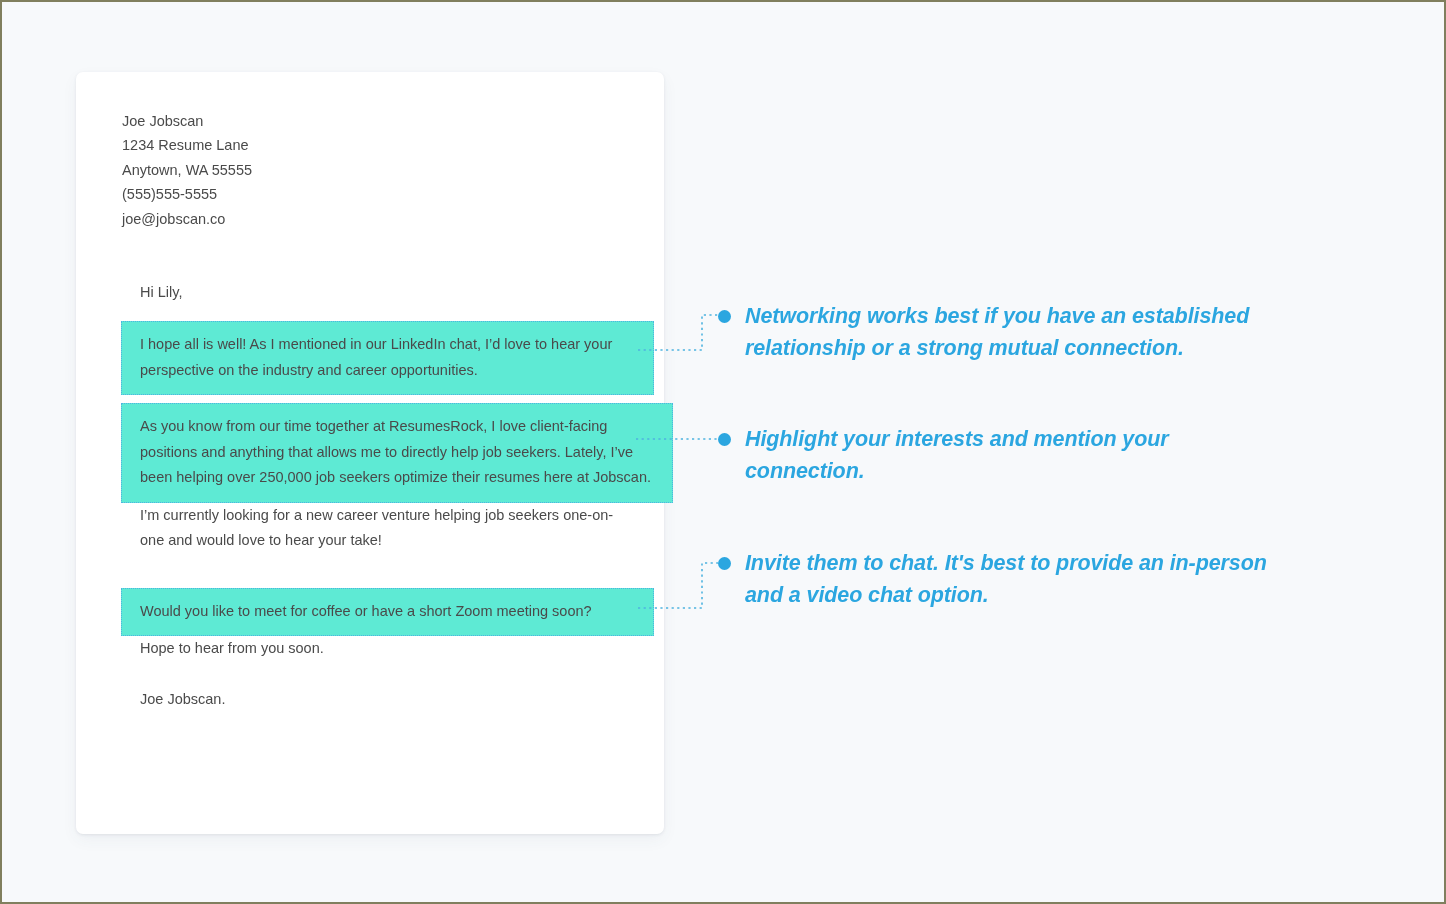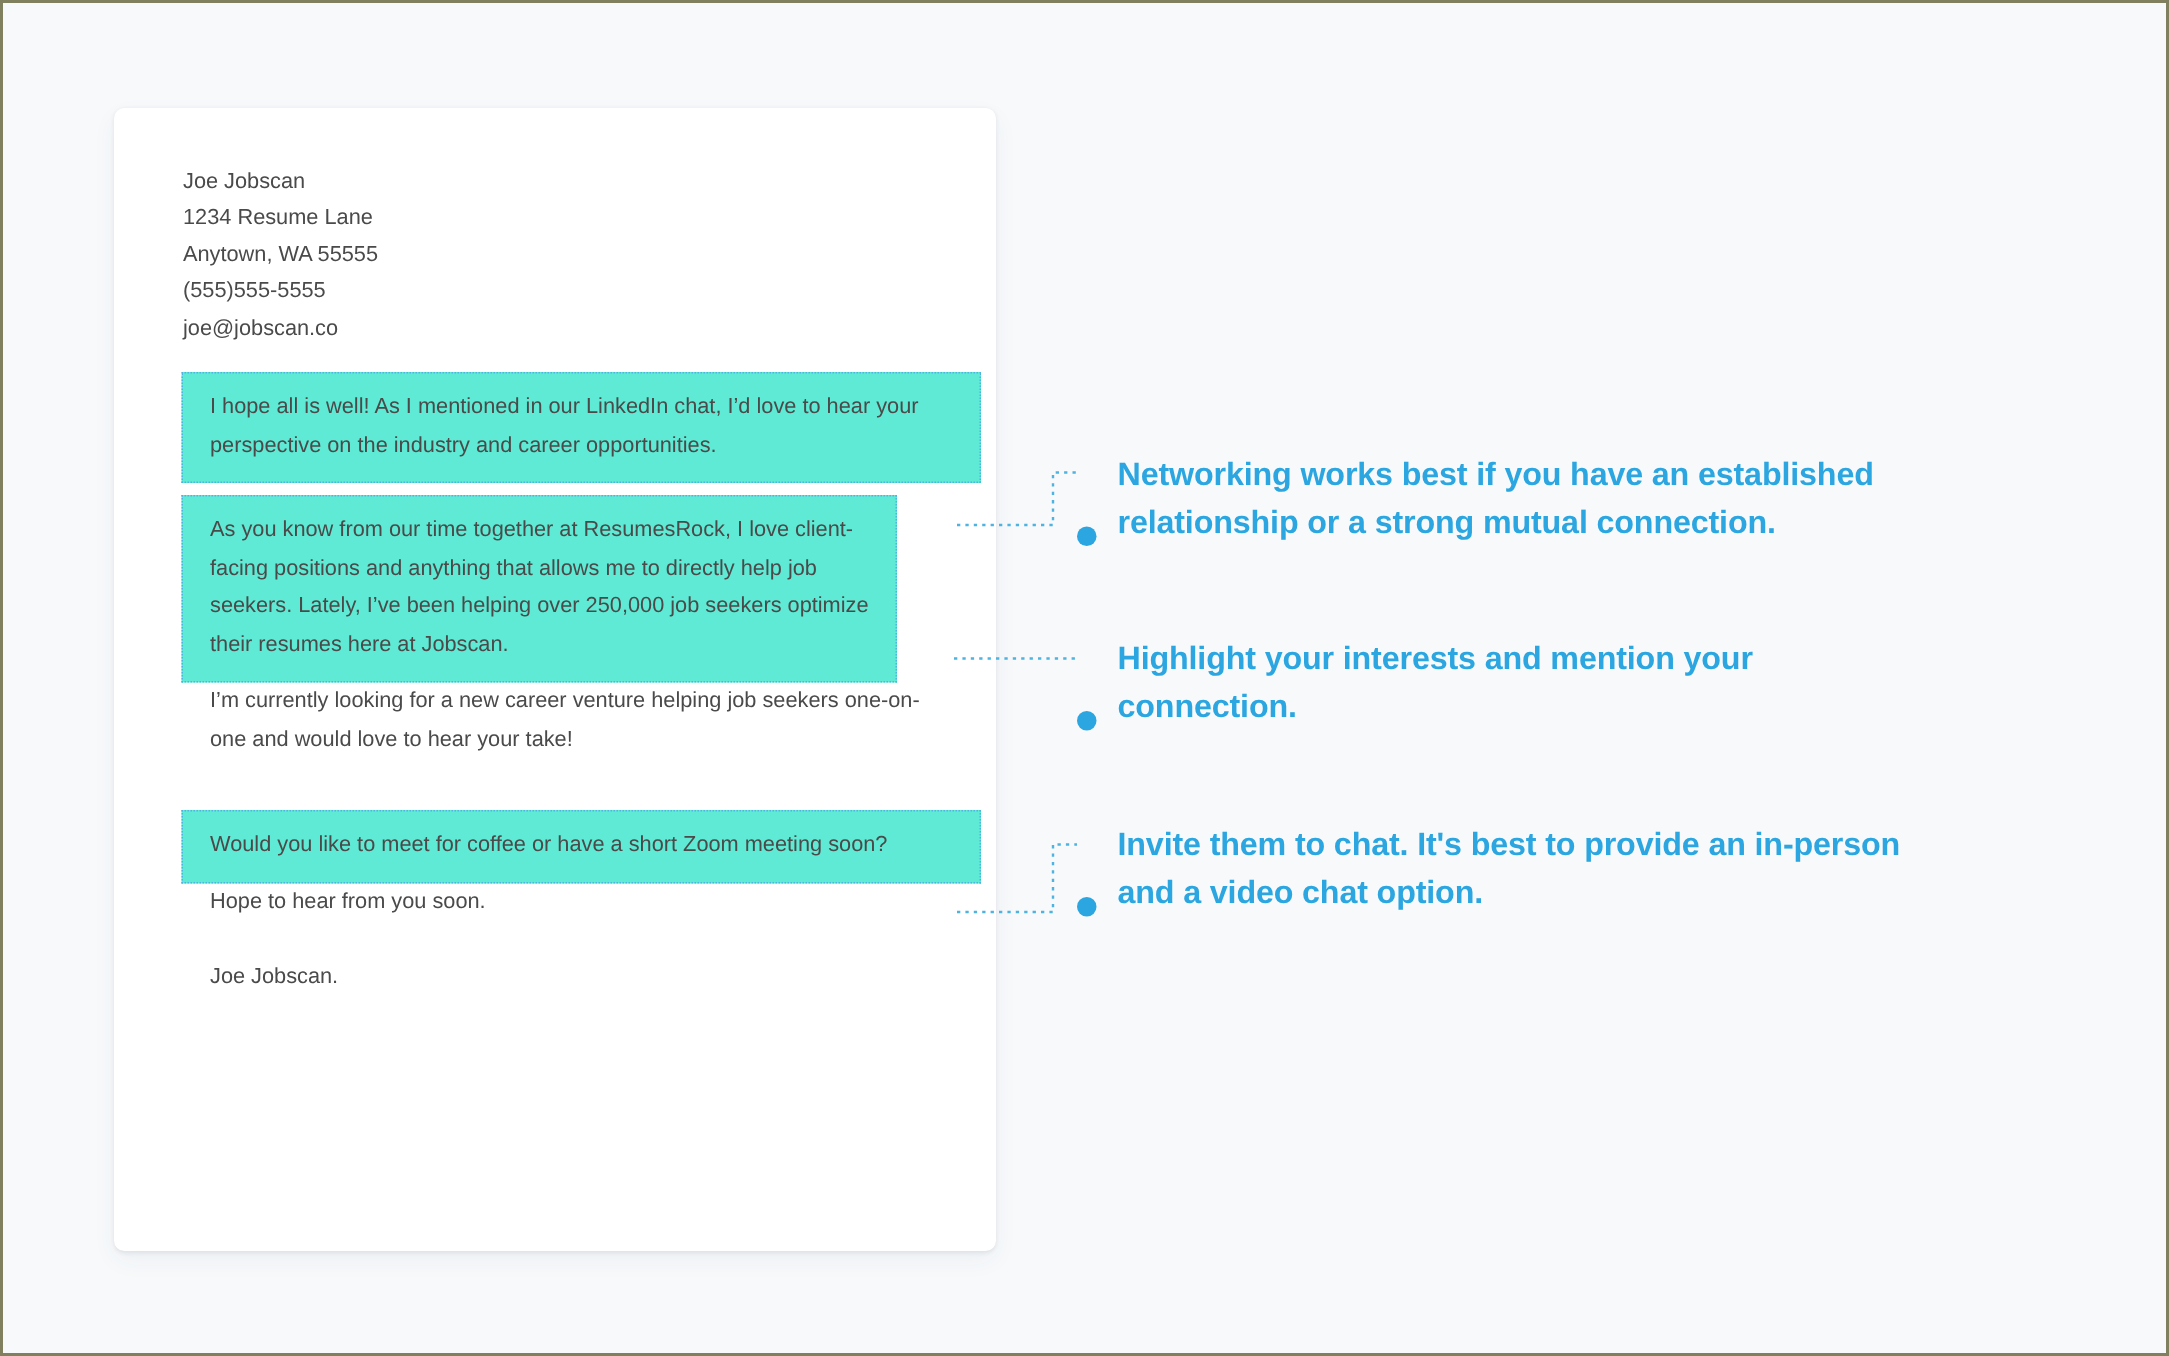--- a/index.html
+++ b/index.html
@@ -81,41 +81,42 @@
   .para.highlight {
     position: relative;
     background: #5eead4;
     border: 1px dotted #4eb3e0;
     padding: 10px 14px 11px 18px;
     margin-left: -1px;
   }
 
   
   #p1-highlight { margin-top: 17px; width: 533px; }
-  #p2-highlight { margin-top: 8px;  width: 477px; }
+  #p2-highlight { margin-top: 8px;  width: 552px; }
   #p3-plain     { width: 500px; }
   #p4-highlight { margin-top: 34px; width: 533px; }
   #p5-plain     { }
   #signature    { margin-top: 25px; }
 
   
   #connector-layer {
     position: absolute;
     left: 0;
     top: 0;
     width: 1446px;
     height: 904px;
     pointer-events: none;
   }
 
   
   .callout {
     position: absolute;
     display: flex;
-    align-items: flex-end;
+    align-items: flex-start;
+    font-style: italic;
   }
   .callout-dot {
     width: 13px;
     height: 13px;
     border-radius: 50%;
     background: #2ba6e0;
     flex: 0 0 auto;
     margin-top: 9px;
   }
   .callout-text {
@@ -140,20 +141,21 @@
     <div class="letter-inner">
 
       <div id="sender-block">
         <div class="sender-line">Joe Jobscan</div>
         <div class="sender-line">1234 Resume Lane</div>
         <div class="sender-line">Anytown, WA 55555</div>
         <div class="sender-line">(555)555-5555</div>
         <div class="sender-line">joe@jobscan.co</div>
       </div>
 
+      <div id="greeting" class="para plain">Hi Lily,</div>
 
       <div id="p1-highlight" class="para highlight">I hope all is well! As I mentioned in our LinkedIn chat, I’d love to hear your perspective on the industry and career opportunities.</div>
 
       <div id="p2-highlight" class="para highlight">As you know from our time together at ResumesRock, I love client-facing positions and anything that allows me to directly help job seekers. Lately, I’ve been helping over 250,000 job seekers optimize their resumes here at Jobscan.</div>
 
       <div id="p3-plain" class="para plain">I’m currently looking for a new career venture helping job seekers one-on-one and would love to hear your take!</div>
 
       <div id="p4-highlight" class="para highlight">Would you like to meet for coffee or have a short Zoom meeting soon?</div>
 
       <div id="p5-plain" class="para plain">Hope to hear from you soon.</div>

